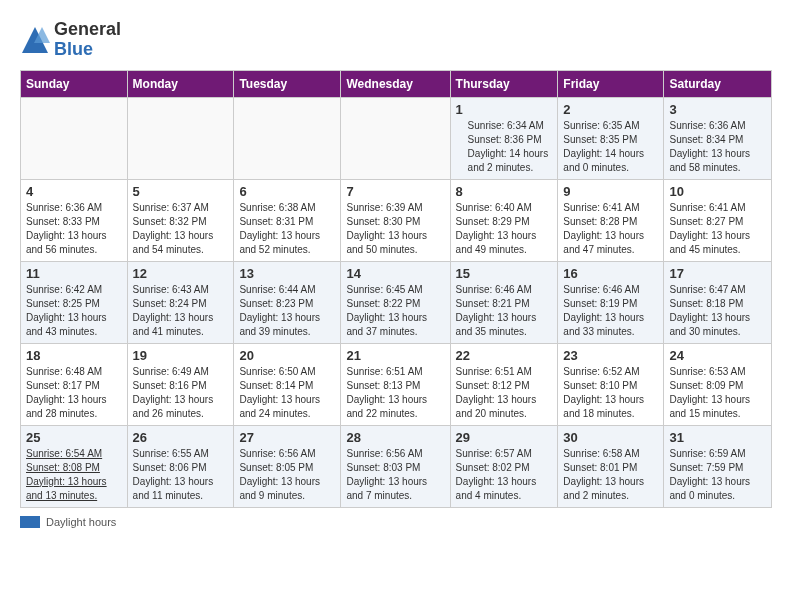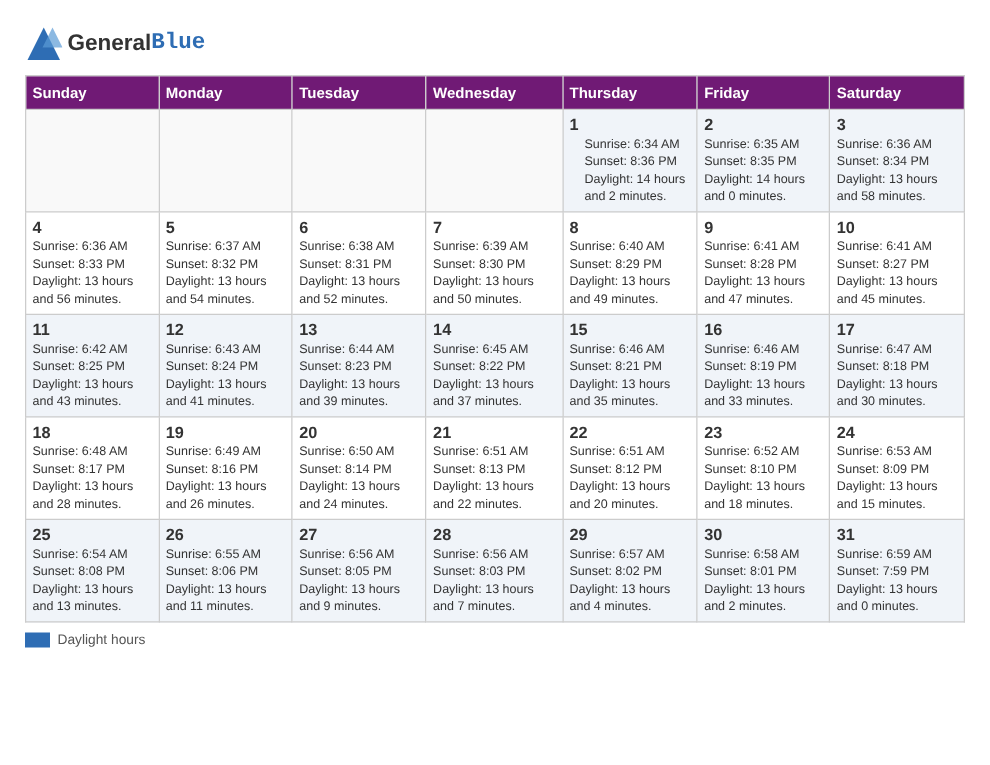--- a/index.html
+++ b/index.html
@@ -15,33 +15,32 @@
       justify-content: space-between;
       align-items: flex-start;
       margin-bottom: 10px;
     }
     .logo {
       display: flex;
       align-items: center;
     }
     .logo-text {
       display: flex;
-      flex-direction: row;
+      flex-direction: column;
       line-height: 1.1;
     }
     .logo-general {
       font-size: 18px;
       font-weight: bold;
       color: #333;
     }
     .logo-blue {
       font-size: 18px;
       font-weight: bold;
       color: #2e6db4;
-      font-family: Liberation Mono, monospace;
     }
     .logo-icon {
       width: 30px;
       height: 30px;
       margin-right: 4px;
     }
     .title-section {
       text-align: right;
     }
     .month-year {
@@ -319,21 +318,21 @@
           <span class="day-number">24</span>
           <div class="day-info" style="white-space: pre-line;">Sunrise: 6:53 AM
 Sunset: 8:09 PM
 Daylight: 13 hours
 and 15 minutes.</div>
         </td>
       </tr>
       <tr>
         <td>
           <span class="day-number">25</span>
-          <div class="day-info" style="white-space: pre-line;">Sunrise: 6:54 AM
+          <div class="day-info" style="white-space: pre-line; text-decoration: underline;">Sunrise: 6:54 AM
 Sunset: 8:08 PM
 Daylight: 13 hours
 and 13 minutes.</div>
         </td>
         <td>
           <span class="day-number">26</span>
           <div class="day-info" style="white-space: pre-line;">Sunrise: 6:55 AM
 Sunset: 8:06 PM
 Daylight: 13 hours
 and 11 minutes.</div>

